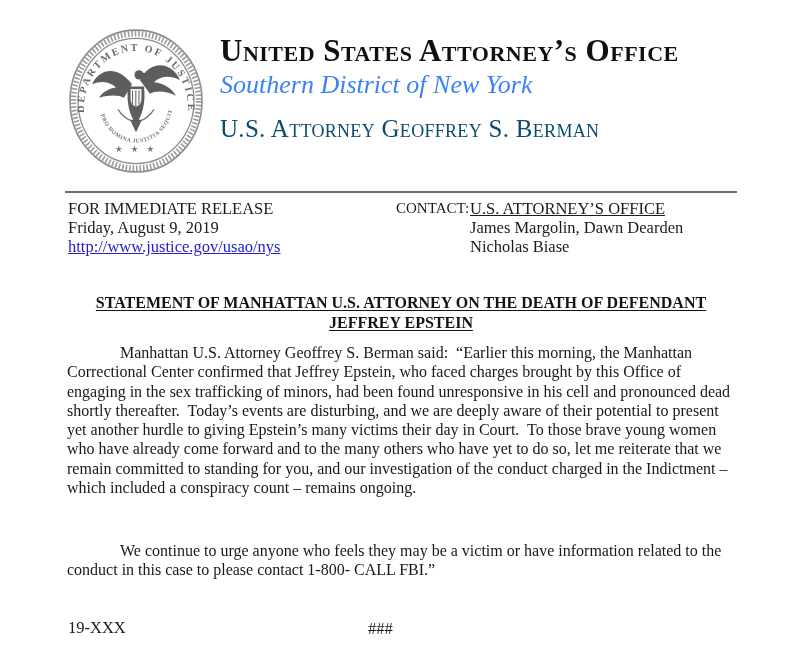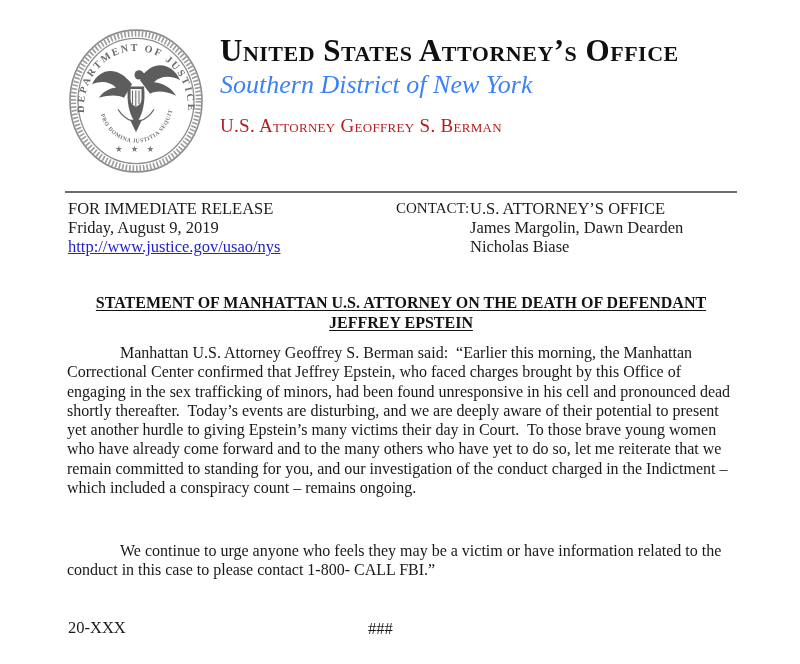--- a/index.html
+++ b/index.html
@@ -13,34 +13,34 @@
   .seal { position:absolute; left:66px; top:28px; width:140px; height:146px; }
   .header-text { position:absolute; left:220px; top:34px; }
   .org {
     font-size:31px; font-weight:bold; font-variant:small-caps;
     letter-spacing:0.5px; color:#101010; line-height:34px;
   }
   .district {
     font-size:26px; font-style:italic; line-height:30px; margin-top:2px; color:#3b82f6;
   }
   .attorney {
-    font-size:19px; font-variant:small-caps; letter-spacing:0.3px;
-    margin-top:15px; color:#b91c1c;
+    font-size:25px; font-variant:small-caps; letter-spacing:0.3px;
+    margin-top:15px; color:#0c4a6e;
   }
   
   .rule {
     position:absolute; left:65px; top:191px; width:672px; height:0;
     border-top:2px solid #6e6e6e;
   }
   
   .release-left { position:absolute; left:68px; top:199px; font-size:16.5px; line-height:19.2px;font-family:Liberation Serif, serif; }
   .release-left a { color:#2222cc; text-decoration:underline; cursor:pointer; }
   .contact-label { position:absolute; left:396px; top:199px; font-size:15px; line-height:19.2px; }
   .contact-col { position:absolute; left:470px; top:199px; font-size:16.5px; line-height:19.2px; }
-  .contact-office { }
+  .contact-office { text-decoration:underline; }
   
   .headline {
     position:absolute; left:63px; top:293px; width:676px;
     text-align:center; font-weight:bold; font-size:16px; line-height:19.5px;
     text-decoration:underline; text-underline-offset:2px; color:#131313;
   }
   
   .body-par {
     position:absolute; left:67px; width:671px;
     font-size:16px; line-height:19.3px; text-indent:53px;
@@ -103,16 +103,16 @@
     <div class="contact-office">U.S. ATTORNEY’S OFFICE</div>
     <div>James Margolin, Dawn Dearden</div>
     <div>Nicholas Biase</div>
   </div>
 
   <div class="headline">STATEMENT OF MANHATTAN U.S. ATTORNEY ON THE DEATH OF DEFENDANT JEFFREY EPSTEIN</div>
 
   <div class="body-par p1">Manhattan U.S. Attorney Geoffrey S. Berman said:  “Earlier this morning, the Manhattan Correctional Center confirmed that Jeffrey Epstein, who faced charges brought by this Office of engaging in the sex trafficking of minors, had been found unresponsive in his cell and pronounced dead shortly thereafter.  Today’s events are disturbing, and we are deeply aware of their potential to present yet another hurdle to giving Epstein’s many victims their day in Court.  To those brave young women who have already come forward and to the many others who have yet to do so, let me reiterate that we remain committed to standing for you, and our investigation of the conduct charged in the Indictment – which included a conspiracy count – remains ongoing.</div>
   <div class="body-par p2">We continue to urge anyone who feels they may be a victim or have information related to the conduct in this case to please contact 1-800- CALL FBI.”</div>
 
-  <div class="footer-number">20-XXX</div>
+  <div class="footer-number">19-XXX</div>
   <div class="footer-mark">###</div>
 
 </div>
 
 </body></html>

